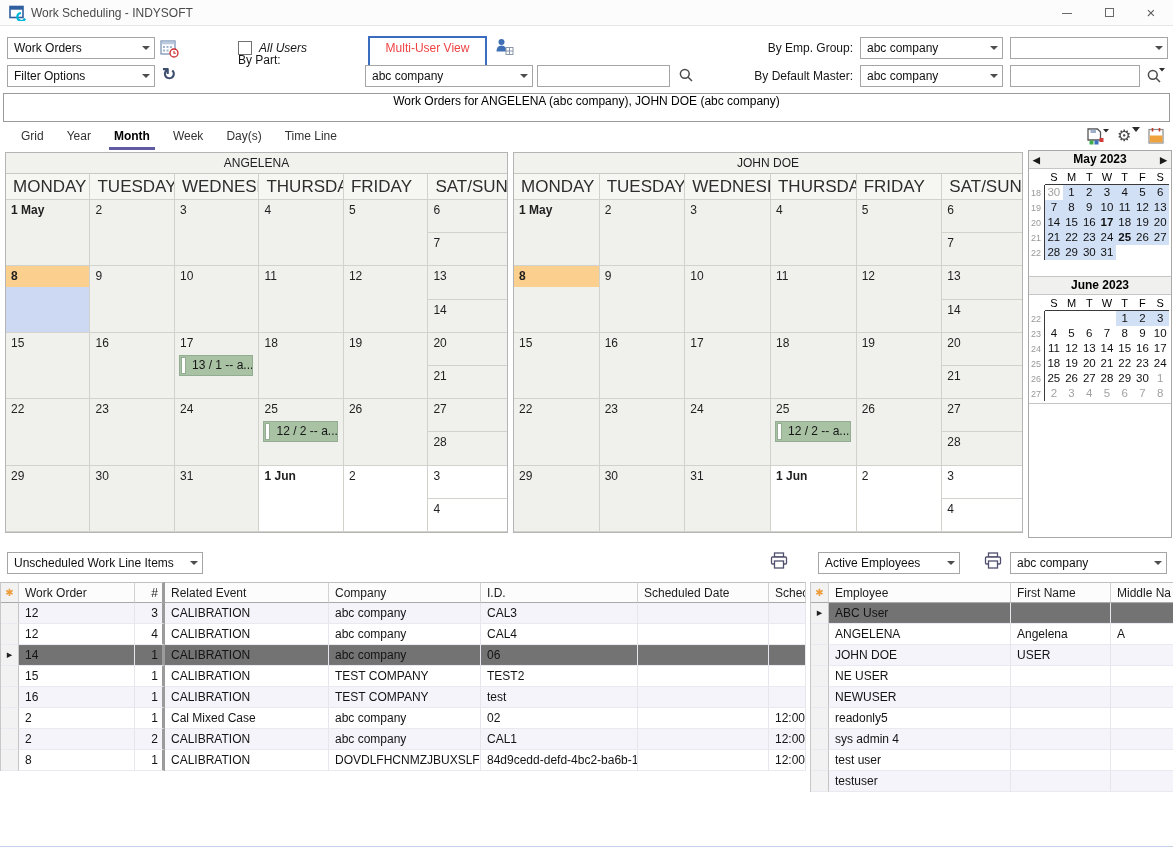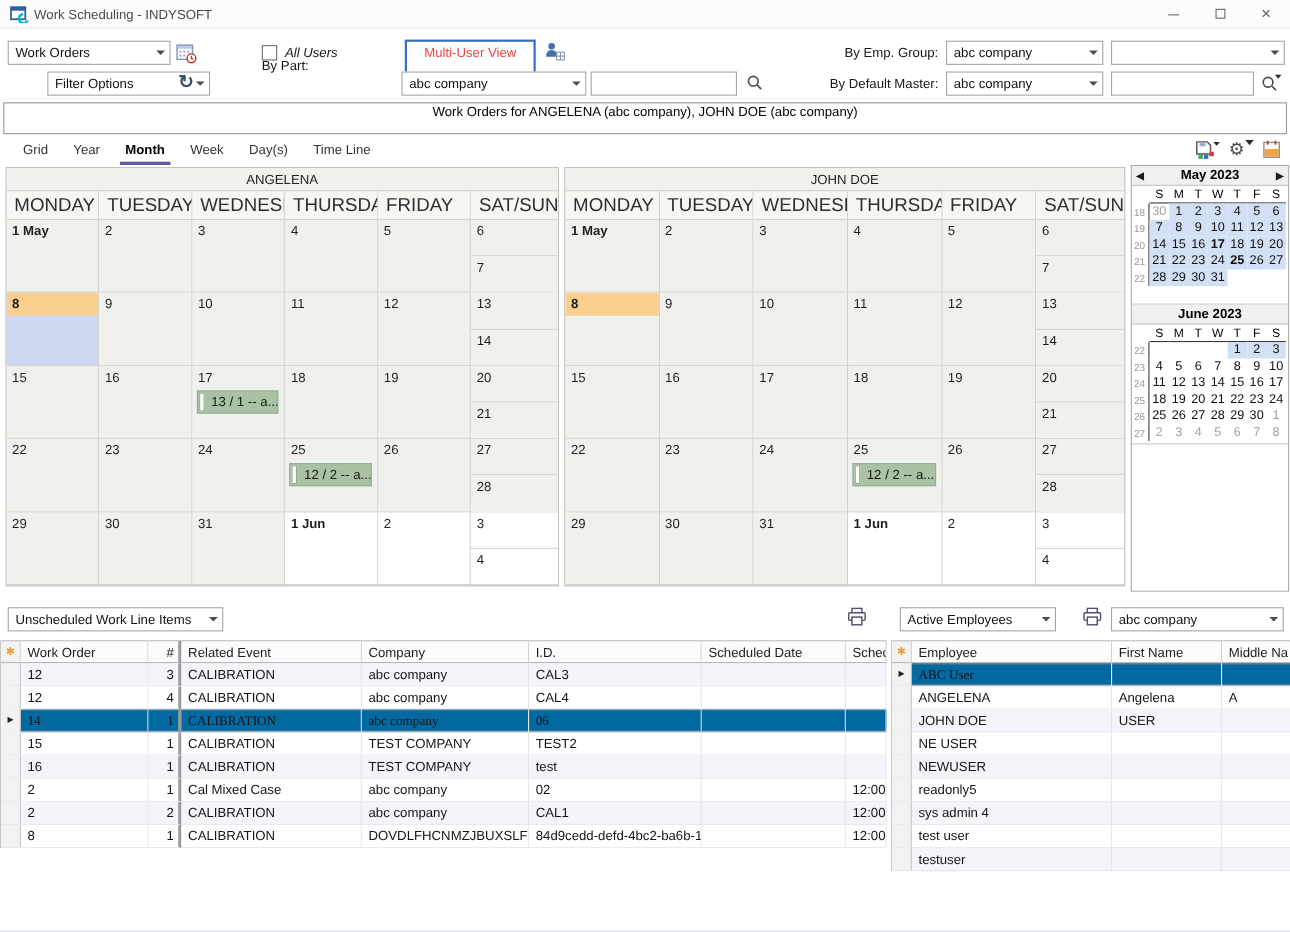--- a/index.html
+++ b/index.html
@@ -82,21 +82,21 @@
   .vsplit { position:absolute; left:799px; top:683px; font-size:13px; color:#555; line-height:9px; }
 
   
   .bottom { position:absolute; left:0; top:538px; width:1173px; height:309px; background:#fff; }
   .datagrid { position:absolute; font-size:12px; background:#fff; border-left:1px solid #c8c8c8; }
   .g-row { display:flex; }
   .g-cell { height:21px; line-height:20px; padding:0 4px 0 6px; border-right:1px solid #e6e6ec; border-bottom:1px solid #e9e9ef; overflow:hidden; white-space:nowrap; flex:none; color:#141414; background:#fff; }
   .g-head .g-cell { background:#fcfcfc; border-right:1px solid #d2d2d2; border-bottom:1px solid #a9a9a9; border-top:1px solid #bfbfbf; color:#1c1c1c; }
   .g-ind { width:18px; background:#f2f2f2 !important; border-right:1px solid #c4c4c4; padding:0; text-align:center; font-size:11px; line-height:19px; color:#222; }
   .g-alt .g-cell:not(.g-ind) { background:#f4f4fa; }
-  .g-sel .g-cell:not(.g-ind) { background:#0369a1; box-shadow:inset 0 1px 0 #787878, inset 0 -1px 0 #787878;font-family:Liberation Serif, serif; }
+  .g-sel .g-cell:not(.g-ind) { background:#737373; box-shadow:inset 0 1px 0 #787878, inset 0 -1px 0 #787878; }
   .g-cell.divider { border-right:3px solid #9b9b9b; }
   .star { color:#ec9c3b; font-size:10px; line-height:18px; }
 
   svg { display:block; }
 </style>
 </head>
 <body>
 
 <div class="titlebar">
   <span class="abs" style="left:9px;top:5px;">
@@ -125,21 +125,21 @@
       <rect x="1.7" y="2.7" width="12.7" height="2.6" fill="#b8c9e0"></rect>
       <rect x="3" y="7" width="2" height="2" fill="#9fb4d0"></rect>
         <rect x="6.5" y="7" width="2" height="2" fill="#9fb4d0"></rect>
         <rect x="10" y="7" width="2" height="2" fill="#9fb4d0"></rect>
       <rect x="3" y="10.5" width="2" height="2" fill="#9fb4d0"></rect>
         <rect x="6.5" y="10.5" width="2" height="2" fill="#9fb4d0"></rect>
       <circle cx="14" cy="14" r="4" fill="#fff" stroke="#cc2b2b" stroke-width="1.3"></circle>
       <path d="M14 12 v2.2 h1.8" fill="none" stroke="#cc2b2b" stroke-width="1.1"></path>
     </svg>
   </span>
-  <div class="combo" style="left:7px;top:39px;width:148px;margin-left:36px;">
+  <div class="combo" style="left:7px;top:39px;width:148px;">
     <span>Filter Options</span>
     <span class="arr">
         <span class="tri-down"></span>
       </span>
   </div>
   <span class="icon-btn" style="left:162px;top:38px;font-size:17px;font-weight:bold;color:#3d4d6d;">↻</span>
 
   <span class="checkbox" style="left:238px;top:15px;"></span>
   <span class="tool-label" style="left:259px;top:11px;font-style:italic;">All Users</span>
   <span class="tool-label" style="left:238px;top:23px;">By Part:</span>

